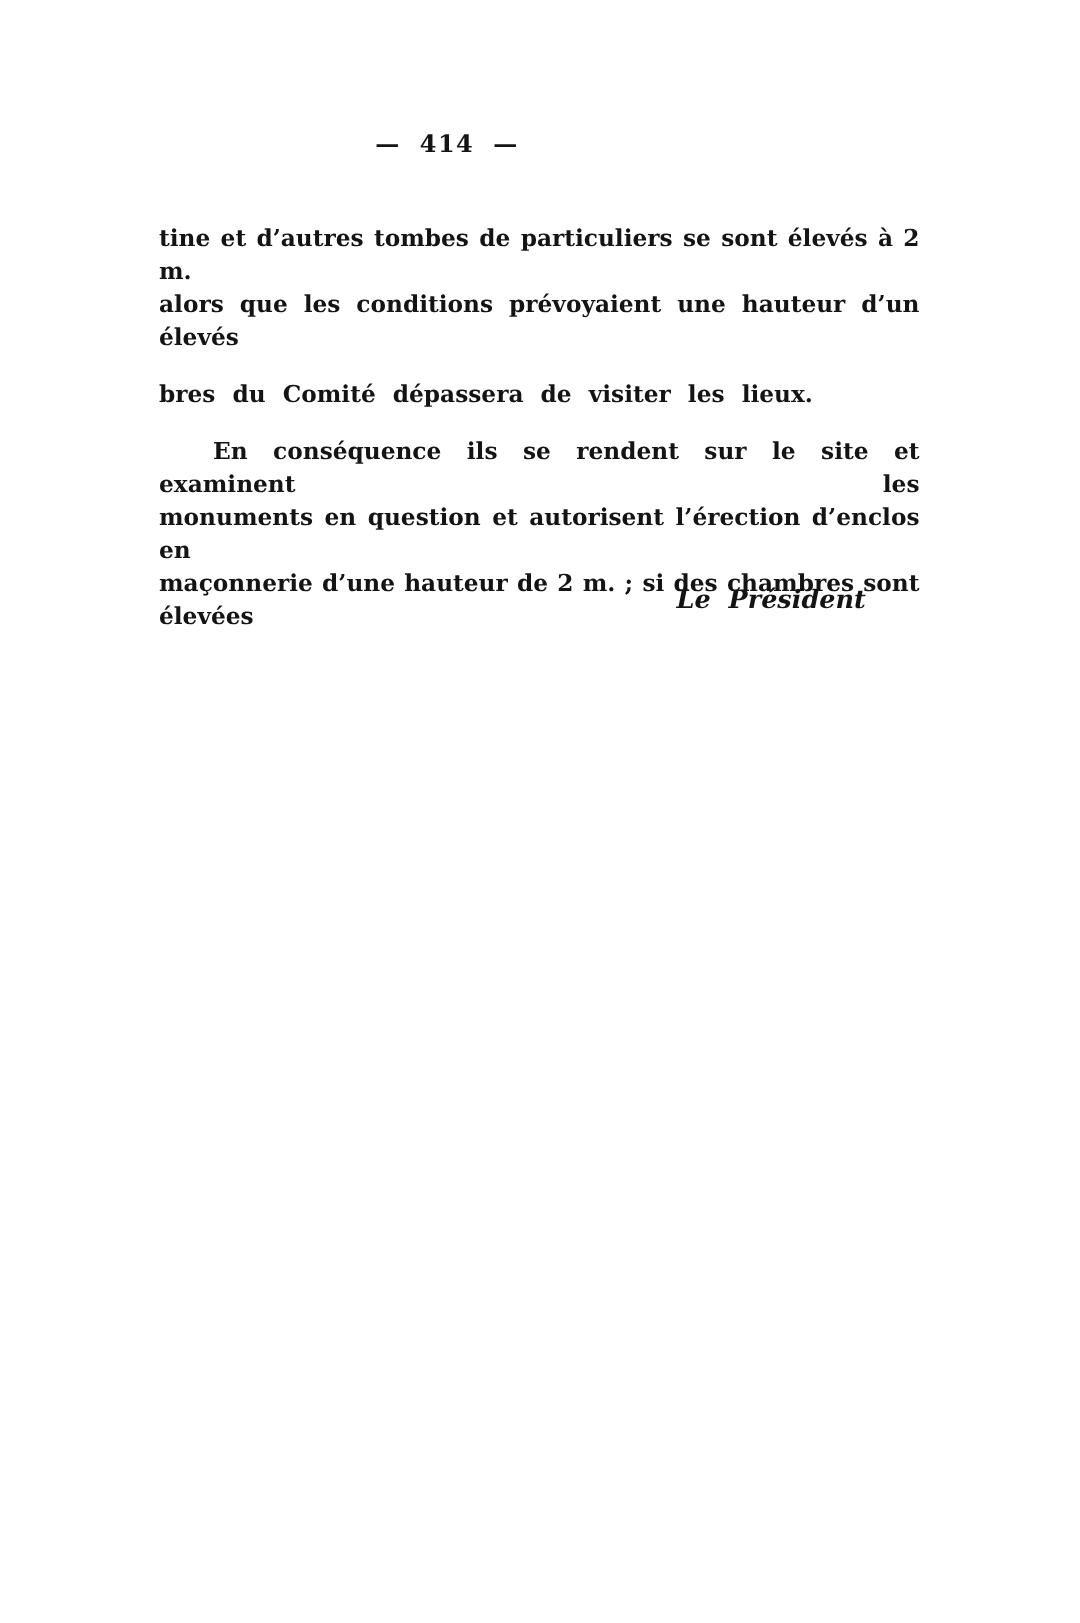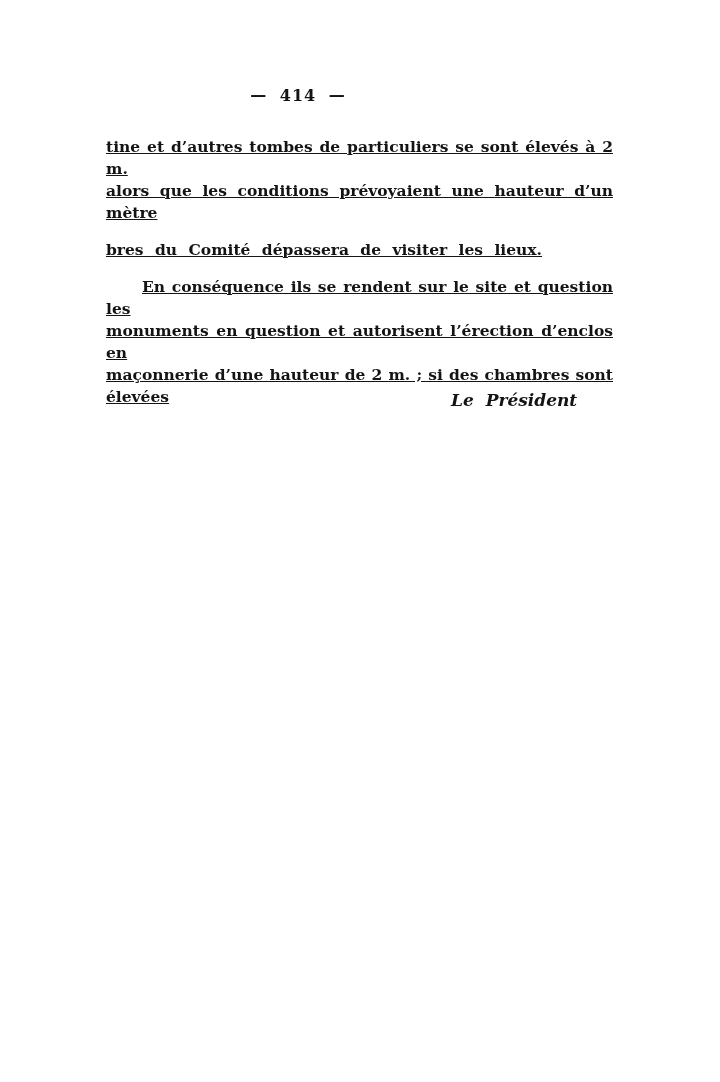--- a/index.html
+++ b/index.html
@@ -28,22 +28,21 @@
   }
   .text-block {
     position: absolute;
     top: 132px;
     left: 106px;
     width: 507px;
     font-size: 15.5px;
     line-height: 22px;
   }
   .paragraph {
-    margin: 4px 0 15px 0;
-    text-decoration: underline;
+    margin: 16px 0 15px 0;
   }
   .line {
     text-align: justify;
     text-align-last: justify;
   }
   .line.first-indent {
     text-indent: 36px;
   }
   .line.last-open {
     text-align-last: left;
@@ -63,29 +62,29 @@
 <body>
 
 <div class="page">
 
   <div class="page-header">— 414 —</div>
 
   <div class="text-block">
 
     <div class="paragraph">
       <div class="line">tine et d’autres tombes de particuliers se sont élevés à 2 m.</div>
-      <div class="line">alors que les conditions prévoyaient une hauteur d’un mètre</div>
+      <div class="line">alors que les conditions prévoyaient une hauteur d’un élevés</div>
     </div>
 
     <div class="paragraph">
       <div class="line last-open">bres du Comité dépassera de visiter les lieux.</div>
     </div>
 
     <div class="paragraph">
-      <div class="line first-indent">En conséquence ils se rendent sur le site et question les</div>
+      <div class="line first-indent">En conséquence ils se rendent sur le site et examinent les</div>
       <div class="line">monuments en question et autorisent l’érection d’enclos en</div>
       <div class="line">maçonnerie d’une hauteur de 2 m. ; si des chambres sont élevées</div>
     </div>
 
   </div>
 
   <div class="signature">Le Président</div>
 
 </div>
 

